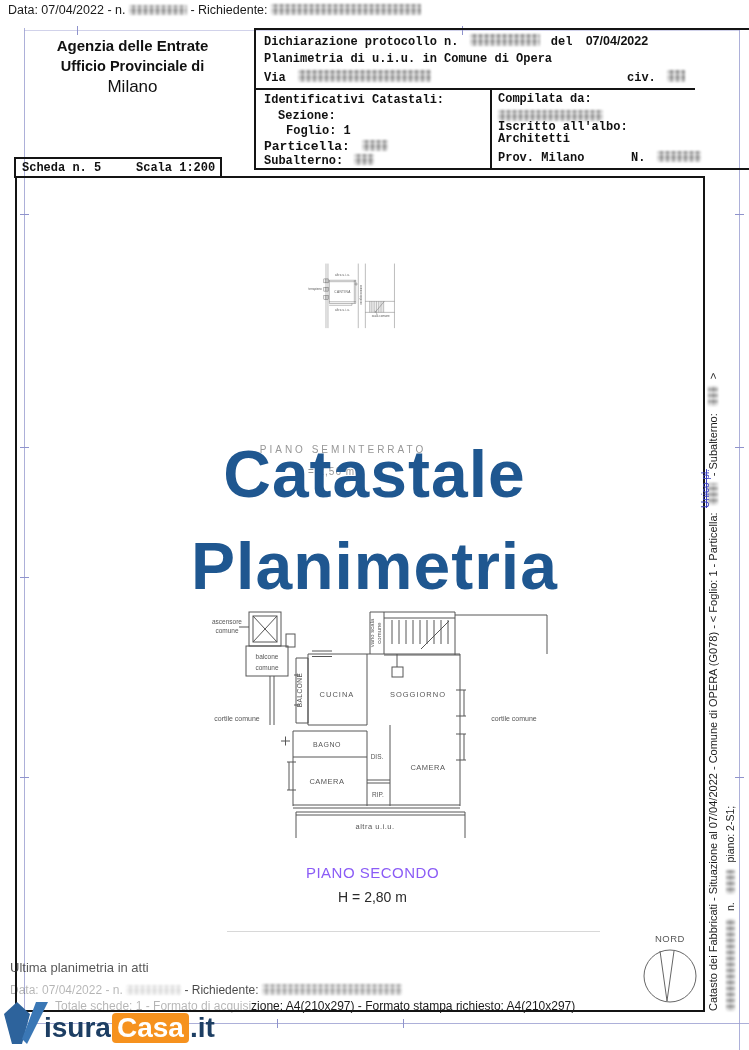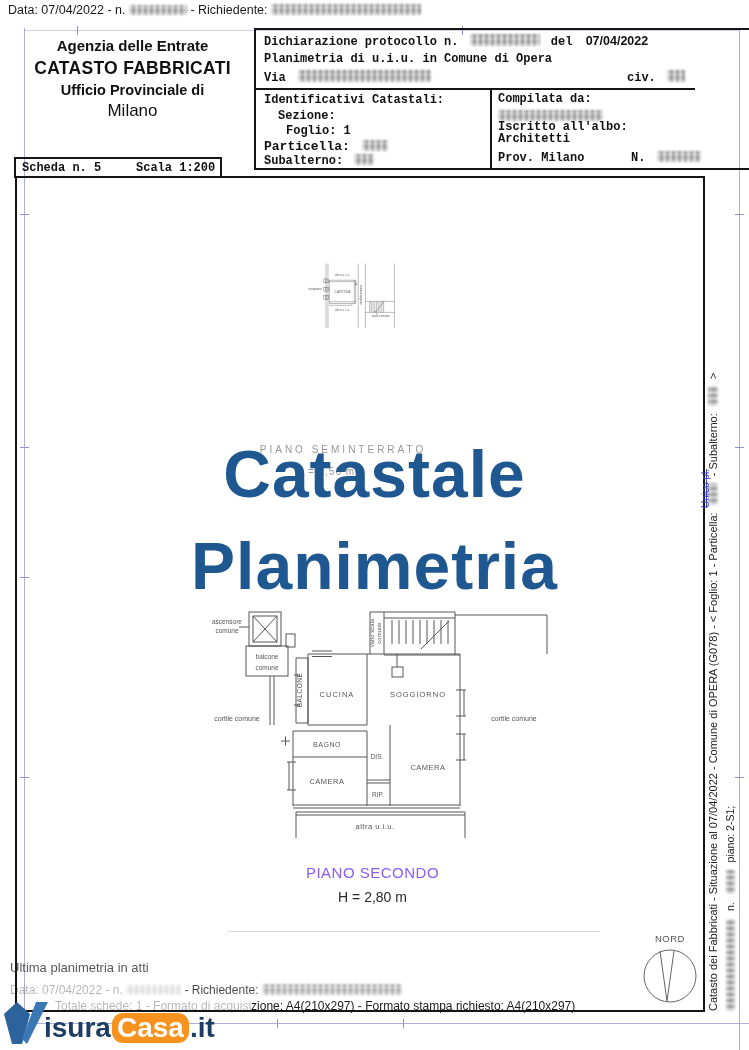--- a/index.html
+++ b/index.html
@@ -45,21 +45,20 @@
   <div class="abs ptick" style="left:735px;top:777px;width:9px;height:1px;"></div>
   <div class="abs ptick" style="left:277px;top:1019px;width:1px;height:9px;"></div>
   <div class="abs ptick" style="left:403px;top:1019px;width:1px;height:9px;"></div>
   <div class="abs ptick" style="left:77px;top:26px;width:1px;height:9px;"></div>
   <div class="abs ptick" style="left:462px;top:26px;width:1px;height:9px;"></div>
 
   <div class="abs frame" style="left:15px;top:176px;width:690px;height:836px;"></div>
 
   <div class="abs" style="left:30px;top:36px;width:205px;text-align:center;color:#111;">
     <div style="font-weight:700;font-size:15px;line-height:20px;">Agenzia delle Entrate</div>
-    <div style="font-weight:700;font-size:17.5px;line-height:24px;letter-spacing:.3px;">CATASTO FABBRICATI</div>
     <div style="font-weight:700;font-size:14.5px;line-height:20px;">Ufficio Provinciale di</div>
     <div style="font-weight:400;font-size:17px;line-height:22px;">Milano</div>
   </div>
 
   <div class="abs frame" style="left:254px;top:28px;width:508px;height:142px;">
     <div class="abs mono" style="left:8px;top:4px;font-size:12px;">
       <span>Dichiarazione protocollo n.</span>
       <span class="rd" style="width:70px;height:12px;margin:0 4px;"></span>
       <span>del</span>
       <span class="sans" style="font-weight:700;font-size:12.5px;margin-left:6px;">07/04/2022</span>
@@ -227,17 +226,17 @@
   <div class="abs" style="left:55px;top:999px;font-size:12px;color:#1c1c1c;">
     <span class="faded">Totale schede: 1 - Formato di acquisi</span><span>zione: A4(210x297)  - Formato stampa richiesto: A4(210x297)</span>
   </div>
 
   <div class="abs" style="left:2px;top:1000px;z-index:9;display:flex;align-items:flex-start;">
     <svg width="48" height="45" viewBox="0 0 48 45">
       <polygon points="2,14 15,2 28,14 20,44 10,44" fill="#2d639c"></polygon>
       <polygon points="34,2 46,2 25,44 20,39" fill="#3a77b5"></polygon>
     </svg>
     <div style="margin-left:-6px;margin-top:13px;font-weight:700;font-size:28px;line-height:30px;white-space:nowrap;">
-      <span style="color:#1d3e63;">isura</span><span style="background:#f6921e;color:#fff;border-radius:11px;padding:0 5px;margin:0 1px;display:inline-block;">Casa</span><span style="color:#1d3e63;">.it</span>
+      <span style="color:#1d3e63;">isura</span><span style="background:#f6921e;color:#fff;border-radius:4px;padding:0 5px;margin:0 1px;display:inline-block;">Casa</span><span style="color:#1d3e63;">.it</span>
     </div>
   </div>
 
 </div>
 
 </body></html>

